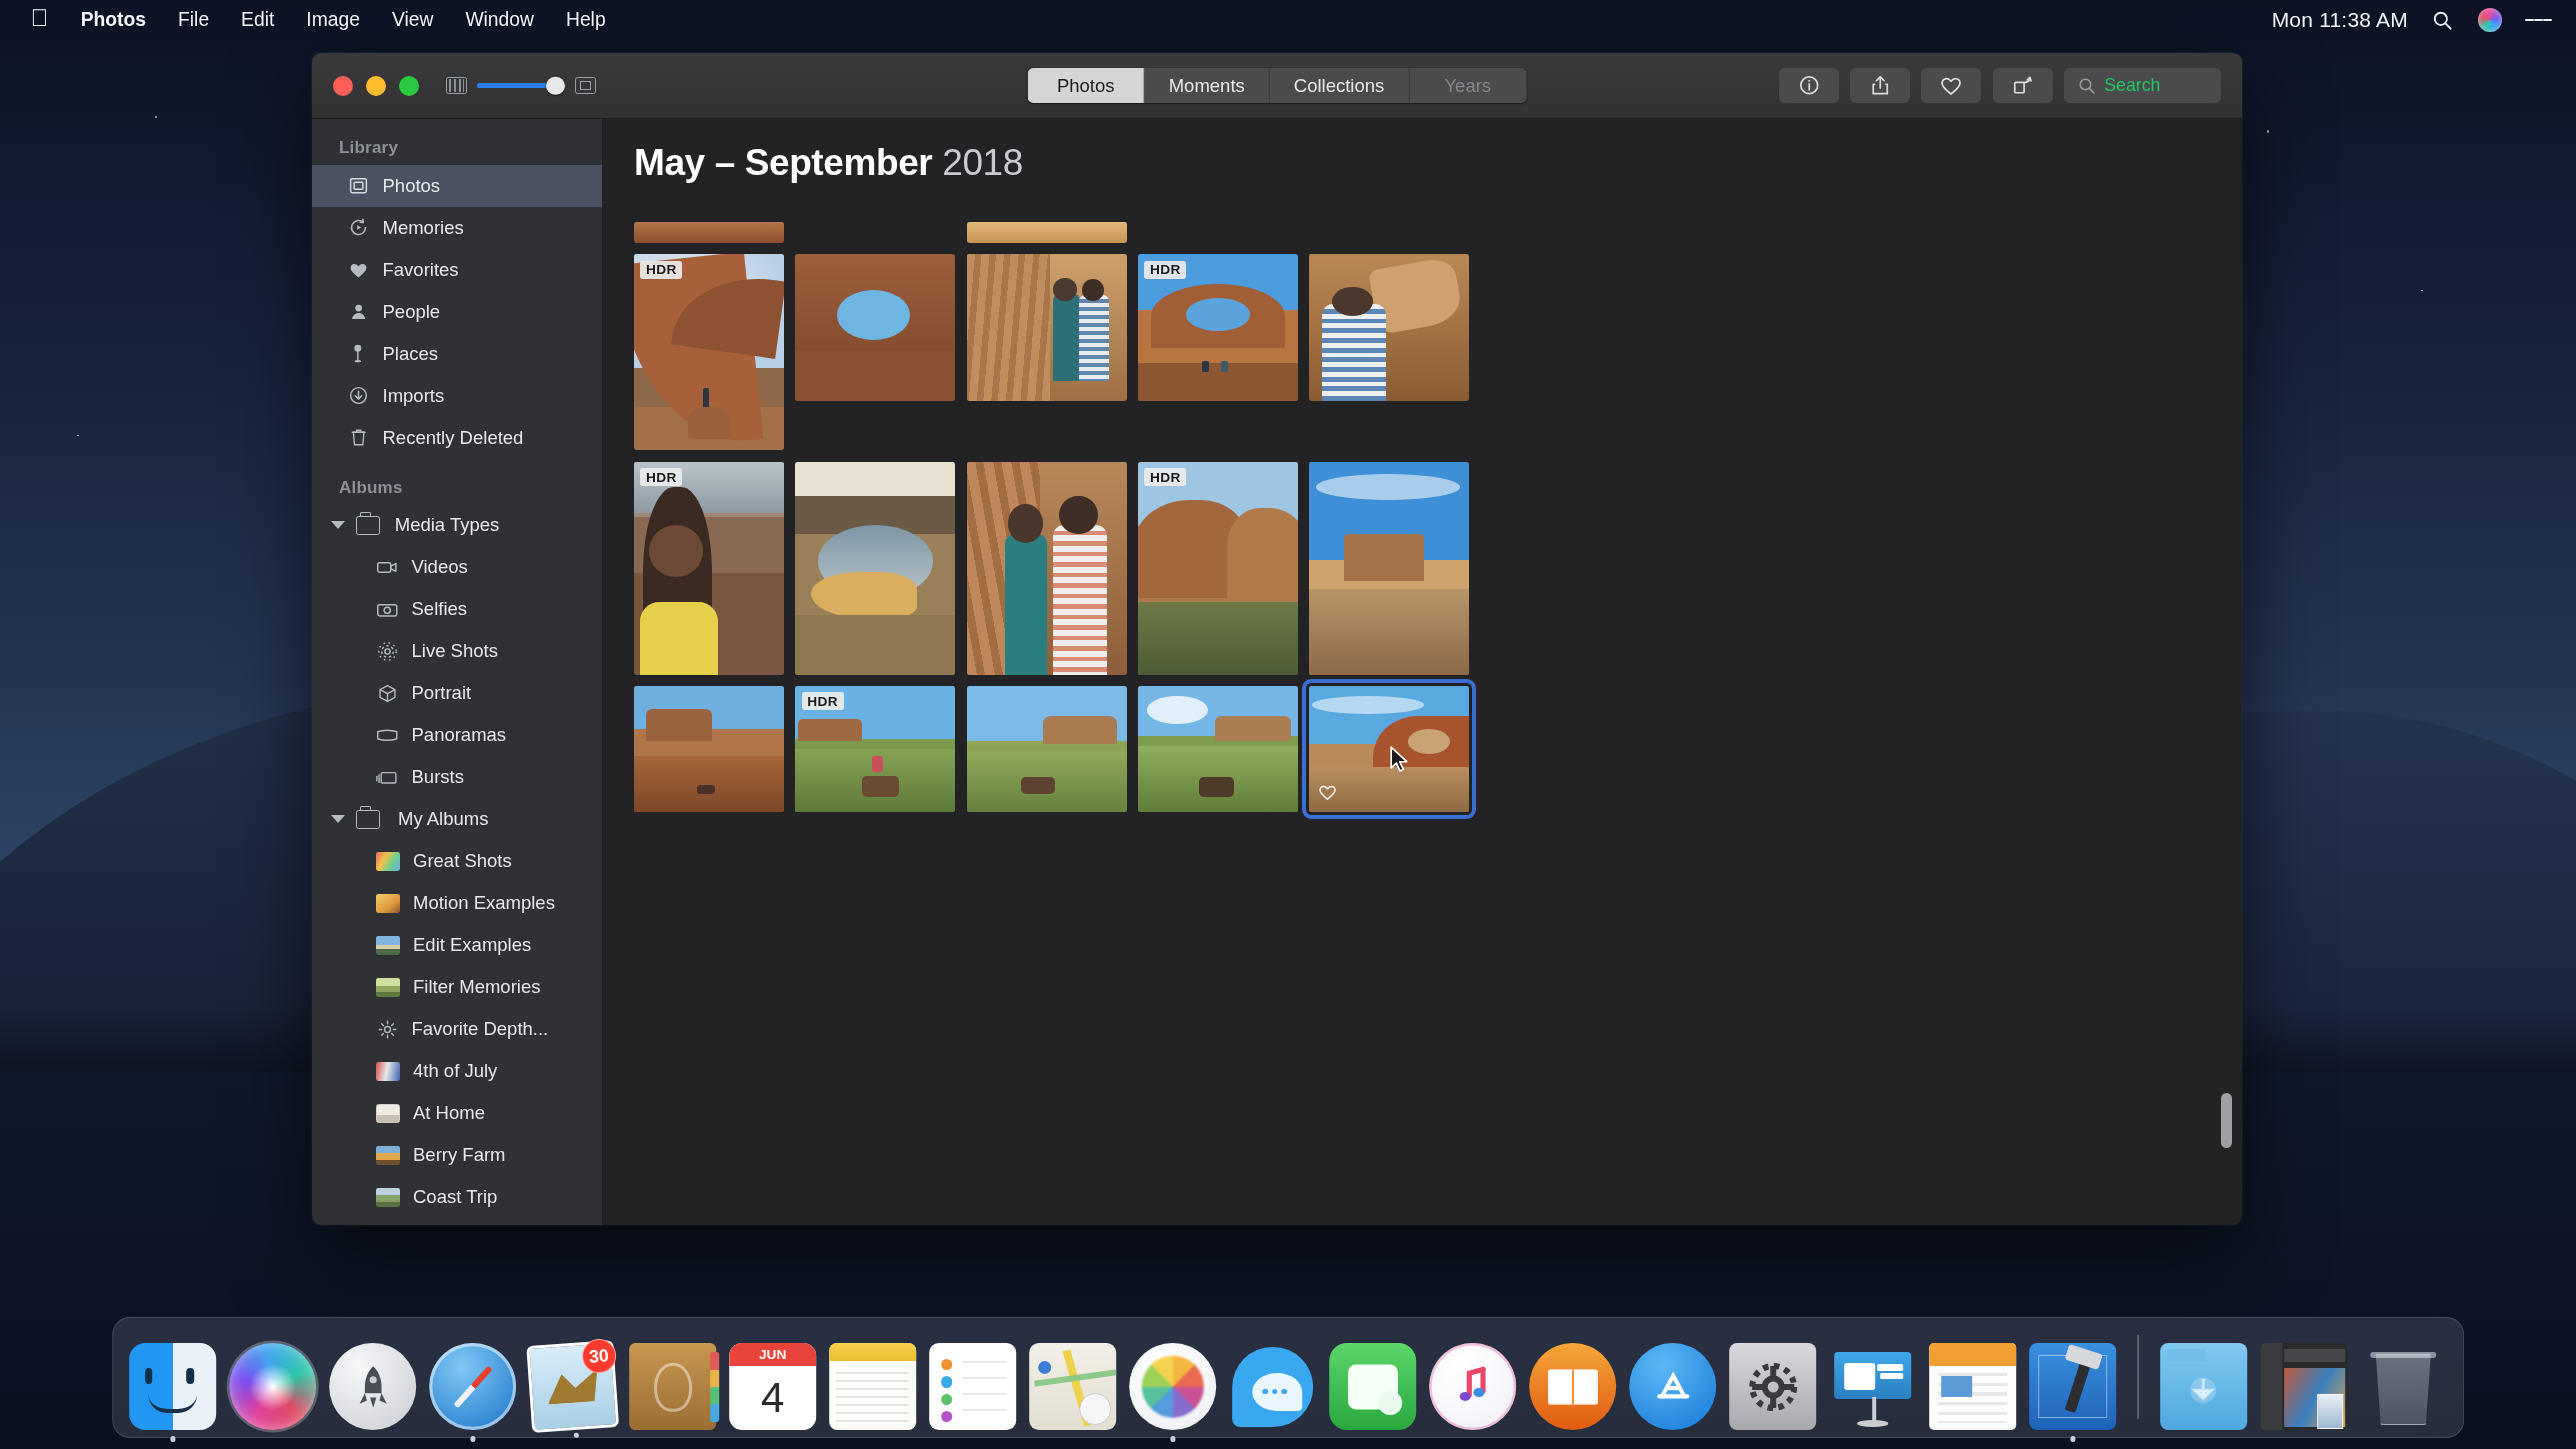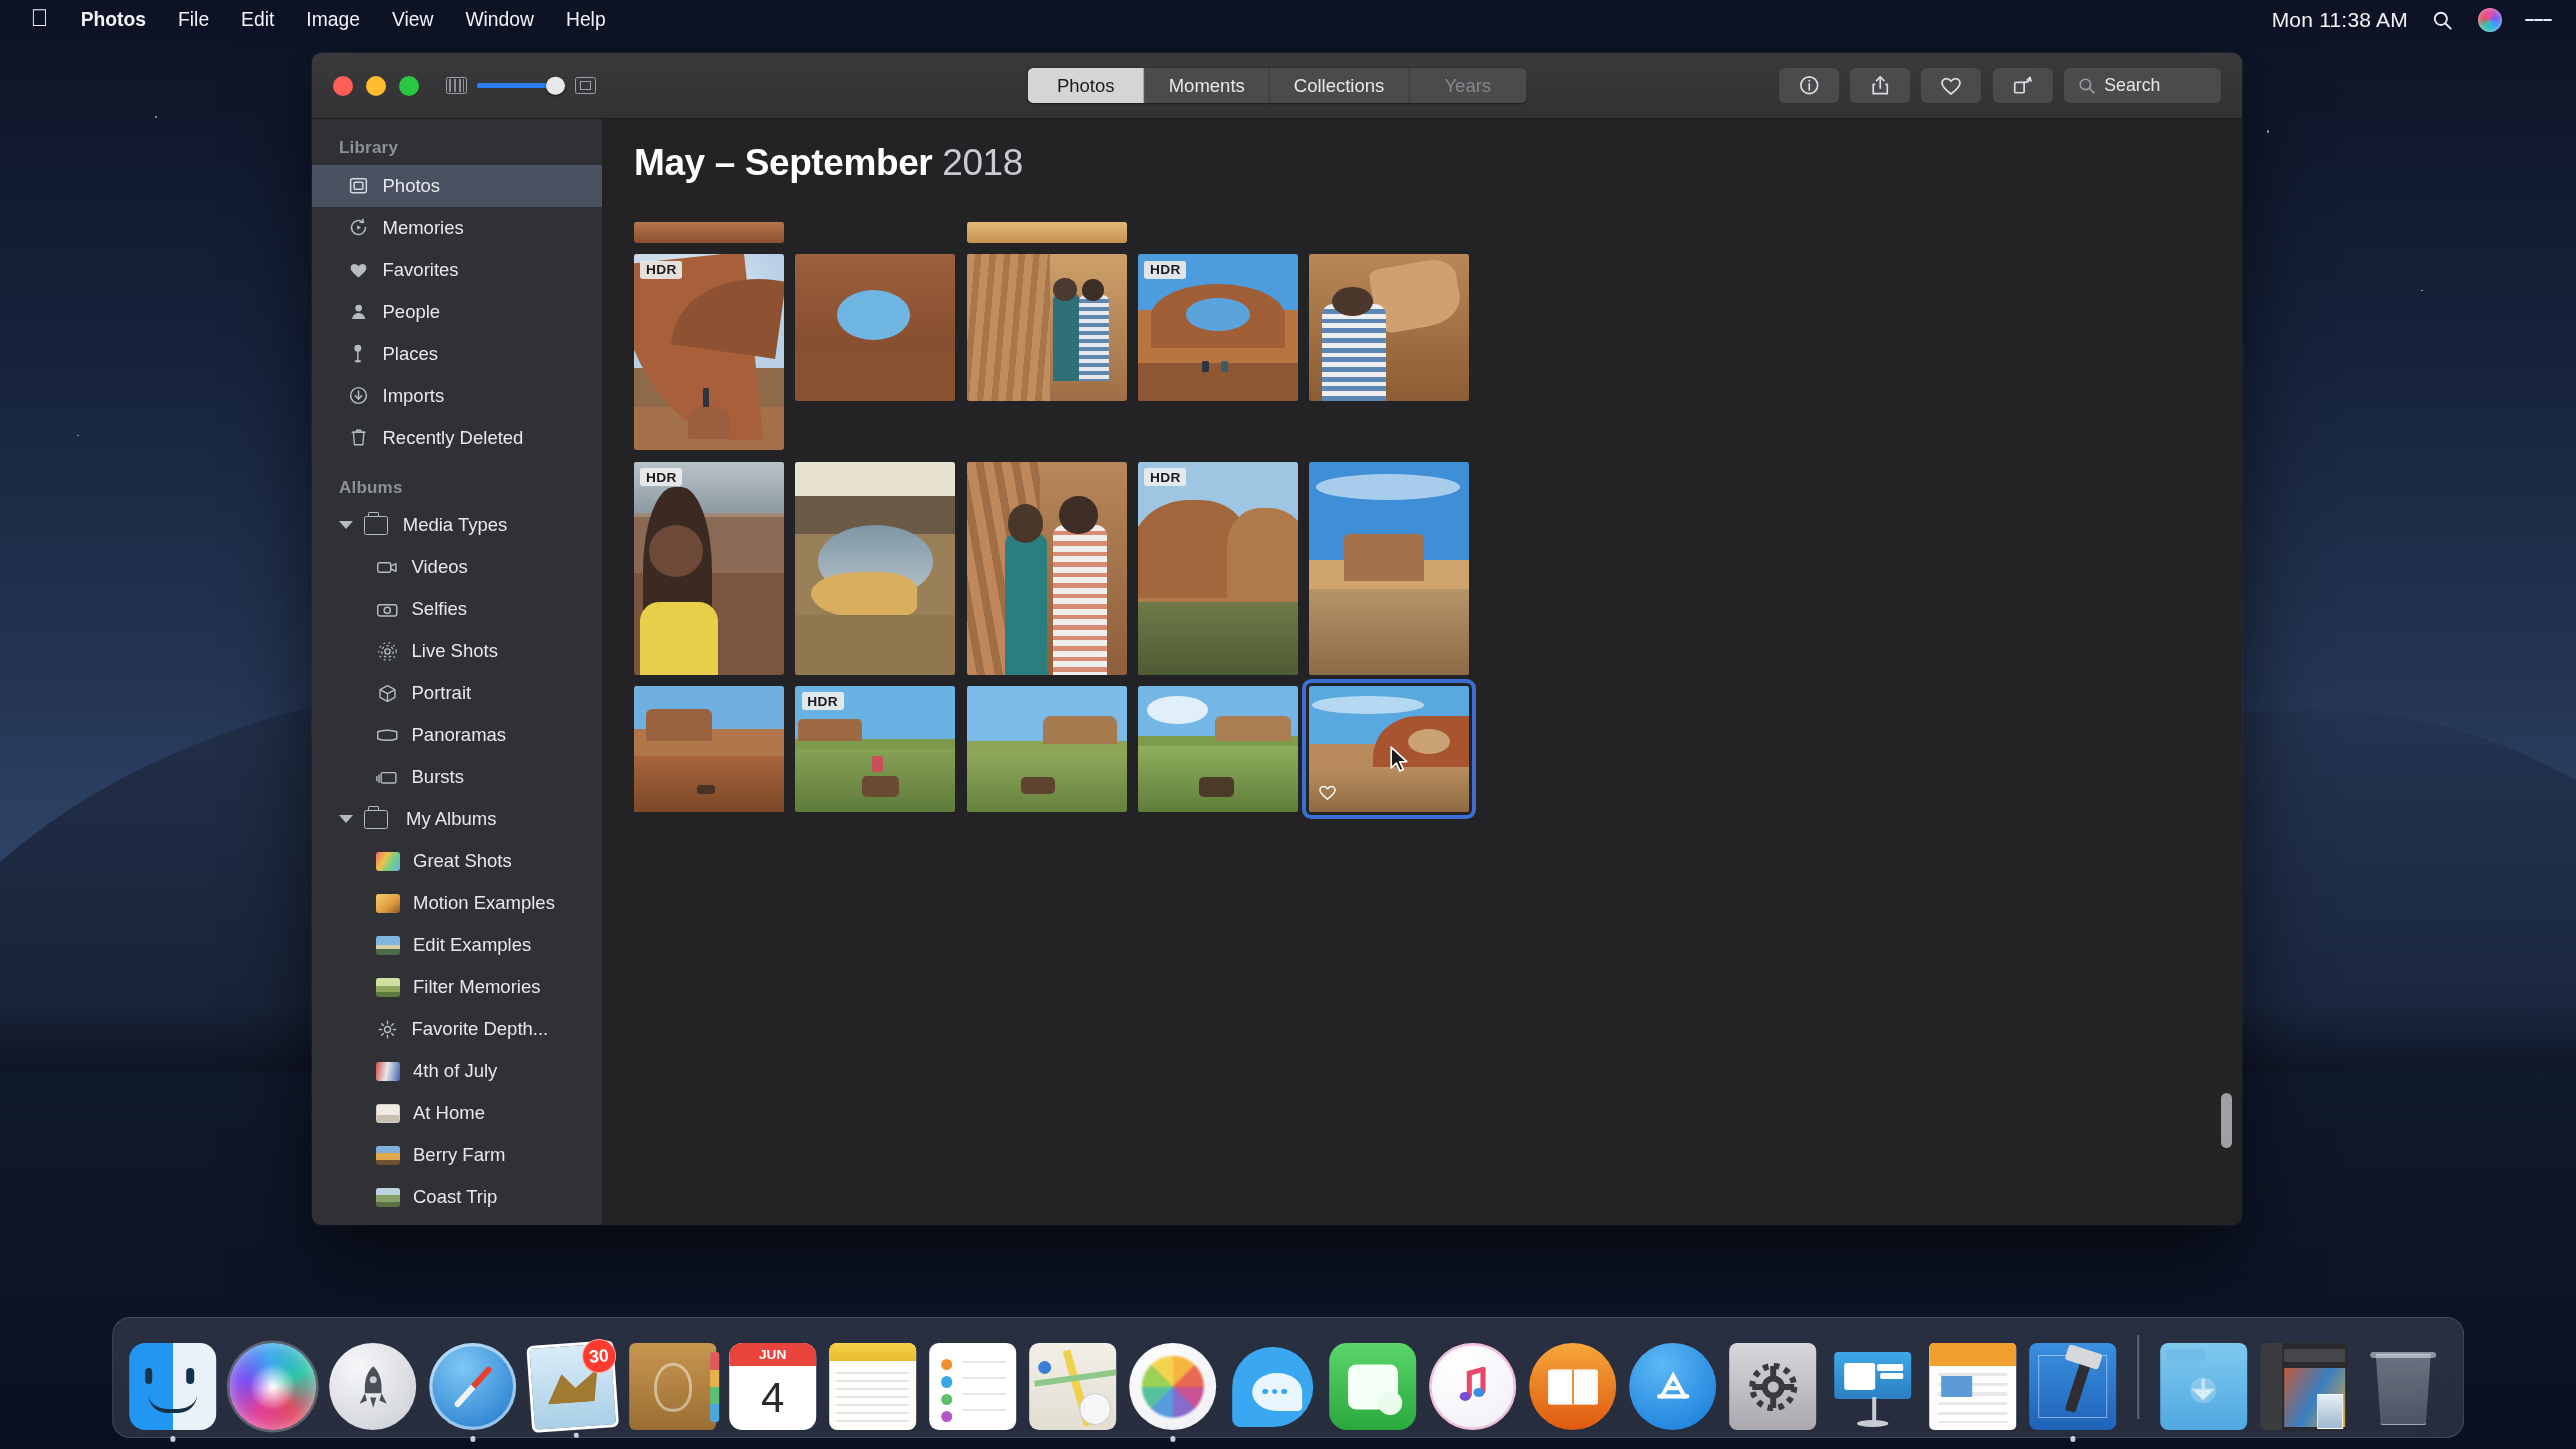--- a/index.html
+++ b/index.html
@@ -75,32 +75,32 @@
   .seg{ padding:0 24px; height:35px; display:flex; align-items:center; justify-content:center;
     background:#4b4b4e; color:#e8e8ea; font-size:18.5px; border-right:0.8px solid #39393c; min-width:117px; }
   .seg:last-child{ border-right:none; }
   .seg.active{ background:#d5d5d7; color:#1c1c1e; }
   .seg.disabled{ color:#87878b; }
 
   .tb-right{ margin-left:auto; display:flex; align-items:center; gap:11.3px; }
   .tb-btn{ width:60px; height:35px; border-radius:5.6px; background:#4b4b4e;
     display:flex; align-items:center; justify-content:center; }
   .tb-search{ width:157px; height:35px; border-radius:5.6px; background:#4b4b4e;
-    display:flex; align-items:center; gap:8px; padding:0 13px; color:#e5e5e5; font-size:17.7px; }
+    display:flex; align-items:center; gap:8px; padding:0 13px; color:#22c55e; font-size:17.7px; }
 
   
   .wbody{ display:flex; height:calc(100% - 66px); }
   .sidebar{ width:291px; background:#2f3135; padding-top:11.3px; overflow:hidden;
     border-right:0.8px solid #202022; flex-shrink:0; }
   .sb-head{ color:#8d9097; font-size:17px; font-weight:bold; padding:8px 0 6.4px 27px; letter-spacing:0.2px; }
   .sb-item{ display:flex; align-items:center; gap:13px; height:42px; padding-left:35px;
     color:#e6e8ec; font-size:18.5px; }
   .sb-item.sel{ background:#4a5160; }
   .sb-item.indent{ padding-left:64px; }
-  .sb-item.group{ padding-left:27px; gap:9.7px; }
+  .sb-item.group{ padding-left:19px; gap:9.7px; }
   .sb-ico{ width:22.5px; height:21px; flex-shrink:0; display:flex; align-items:center; justify-content:center; color:#b6bac1; }
   .tri{ width:0; height:0; border-left:7.2px solid transparent; border-right:7.2px solid transparent;
     border-top:8px solid #b6bac1; margin-right:1.6px; flex-shrink:0; }
   .thumb{ width:24px; height:19.3px; border-radius:2.4px; flex-shrink:0; background:#777; }
   .folder-ico{ width:24px; height:18.5px; border:1.6px solid #b6bac1; border-radius:2.4px; position:relative; }
   .folder-ico::before{ content:""; position:absolute; left:2.4px; top:-4.8px; width:9.7px; height:4px;
     border:1.6px solid #b6bac1; border-bottom:none; border-radius:1.6px 1.6px 0 0; }
 
   
   .main{ flex:1; background:#232325; position:relative; overflow:hidden; }

